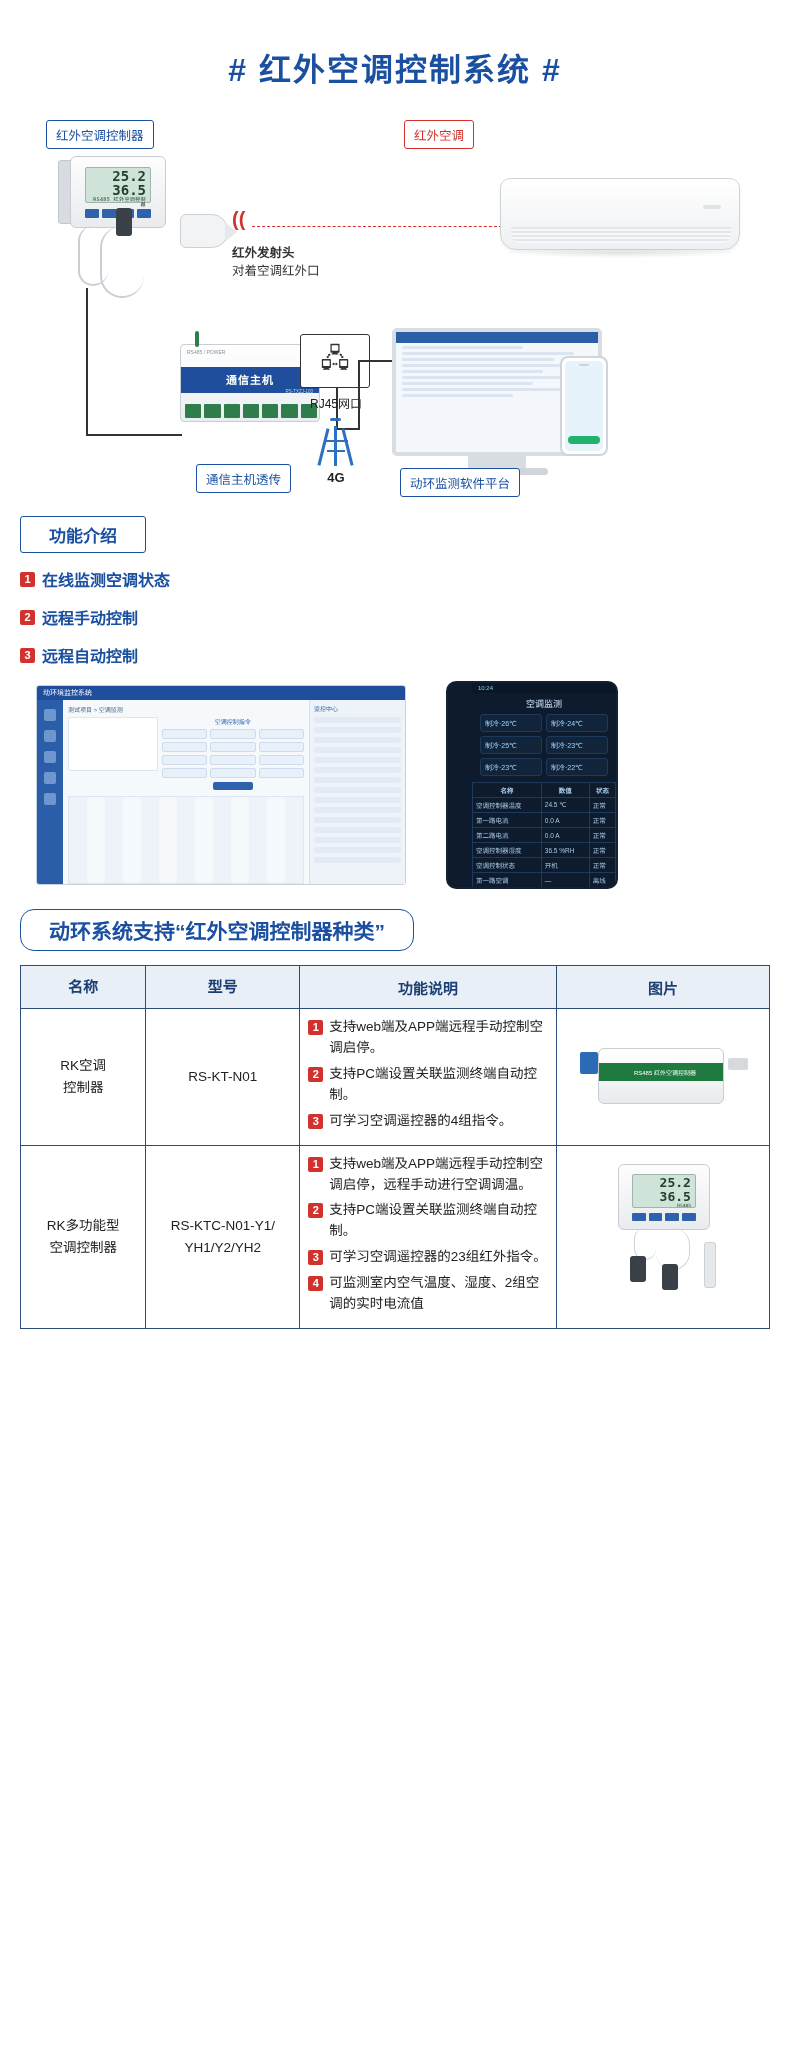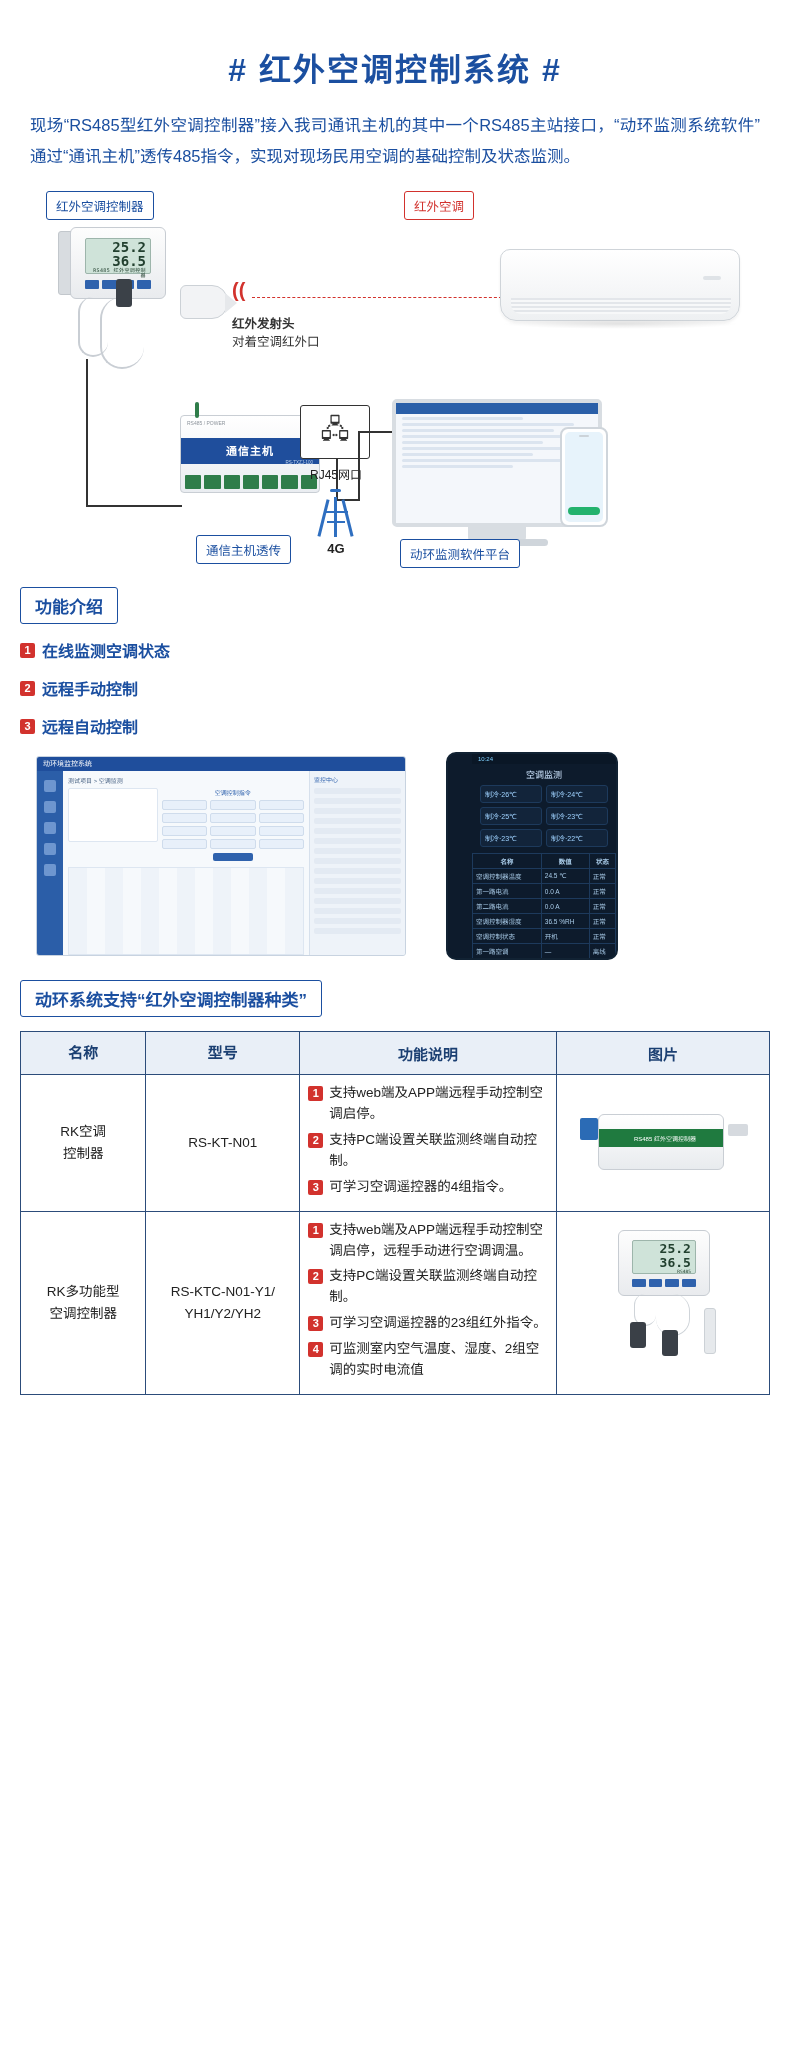--- a/index.html
+++ b/index.html
@@ -173,24 +173,24 @@
   .link-line { position:absolute; background:#333; }
 
   
   .sec-head {
     display:inline-block;
     margin:0 0 0 20px;
     border:1px solid #1b4fa0;
     color:#1b4fa0;
     font-size:17px;
     font-weight:bold;
-    padding:5px 14px;
+    padding:5px 28px;
     border-radius:3px;
   }
-  .sec-head.wide { font-size:17px; }
+  .sec-head.wide { font-size:21px;border-radius:14px; }
 
   .feature { margin:14px 20px 0 20px; }
   .feature h4 {
     margin:0 0 4px 0;
     font-size:16px;
     color:#1b4fa0;
     font-weight:bold;
     display:flex; align-items:center; gap:7px;
   }
   .numbox {
@@ -279,21 +279,20 @@
 </style>
 </head>
 <body>
 
 <div class="page">
 
   
   <div class="title"># 红外空调控制系统 #</div>
 
   
-  <div class="intro">现场“RS485型红外空调控制器”接入我司通讯主机的其中一个RS485主站接口，“动环监测系统软件”通过“通讯主机”透传485指令，实现对现场民用空调的基础控制及状态监测。</div>
 
   
   <div class="diagram">
 
     <div class="tag" style="left:46px; top:4px;">红外空调控制器</div>
     <div class="tag red" style="left:404px; top:4px;">红外空调</div>
 
     <div class="dev-mount"></div>
     <div class="dev-controller">
       <div class="screen">

